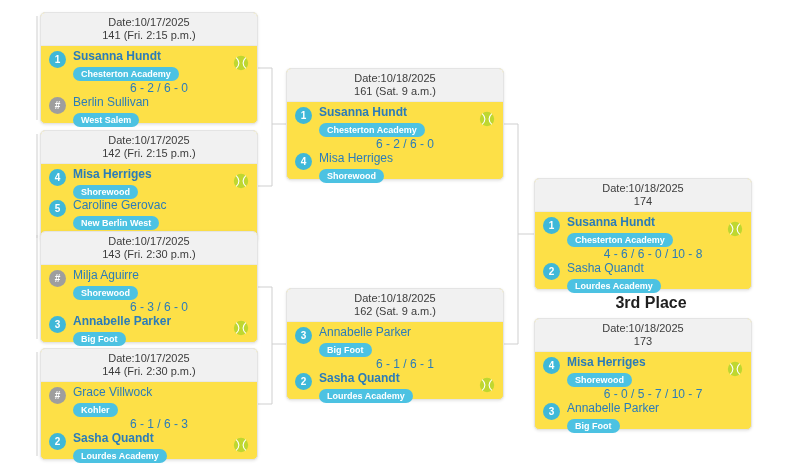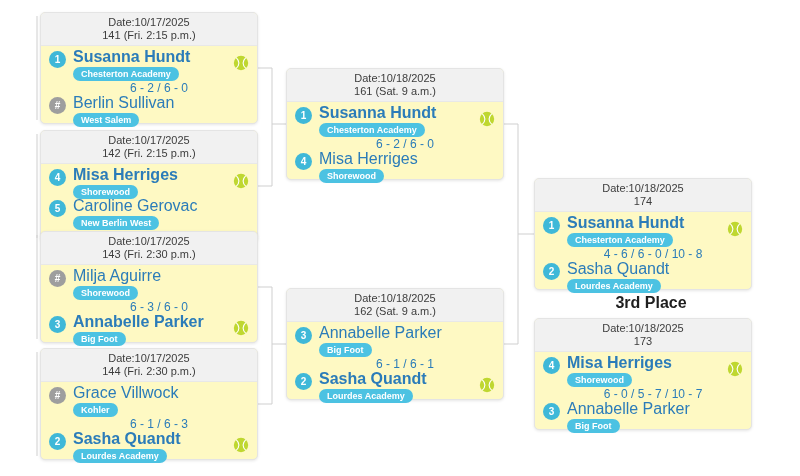--- a/index.html
+++ b/index.html
@@ -1,39 +1,39 @@
 <!DOCTYPE html>
 <html><head>
 <meta charset="utf-8">
 <style>
   html,body{margin:0;padding:0;background:#ffffff;font-family:"Liberation Sans",sans-serif;}
   .stage{position:relative;width:800px;height:476px;background:#ffffff;overflow:hidden;}
   svg.connectors{position:absolute;left:0;top:0;width:800px;height:476px;}
 
   .card{
-    position:absolute;width:218px;height:112px;background:#fef9c3;
+    position:absolute;width:218px;height:112px;background:#fde047;
     border:1px solid #e4e4e4;border-radius:5px;box-sizing:border-box;
     box-shadow:0 1px 3px rgba(0,0,0,.10);
   }
   .card-header{
     background:#f1f1f1;border-radius:4px 4px 0 0;text-align:center;
     padding:3px 0 3px;border-bottom:1px solid #e8e8e8;
   }
   .match-date{font-size:11px;color:#3c3c3c;line-height:13px;}
   .match-info{font-size:11px;color:#3c3c3c;line-height:13px;}
   .card-body{padding:3px 8px 0 8px;}
   .player-row{display:flex;align-items:flex-start;height:30px;margin-top:1px;}
   .seed{
     width:17px;height:17px;border-radius:50%;background:#9e9e9e;color:#fff;
     font-size:10px;display:flex;align-items:center;justify-content:center;
     flex:0 0 17px;margin-top:1px;font-weight:bold;
   }
   .seed.seeded{background:#3fb8d8;}
   .player-main{margin-left:7px;flex:1;min-width:0;}
-  .player-name{display:block;font-size:16px;color:#2b7cb9;line-height:13px;white-space:nowrap;cursor:pointer;}
+  .player-name{display:block;font-size:12px;color:#2b7cb9;line-height:13px;white-space:nowrap;cursor:pointer;}
   .player-name.winner{font-weight:bold;}
   .school-badge{
     display:inline-block;background:#4cc2e2;color:#fff;font-size:9px;font-weight:bold;
     padding:2px 8px;border-radius:9px;margin-top:2px;line-height:10px;white-space:nowrap;
   }
   .ball{flex:0 0 16px;width:16px;height:16px;margin-top:5px;}
   .score-row{display:flex;align-items:center;height:15px;margin:0 4px 0 24px;flex-direction:column;}
   .score-line{flex:1;height:2px;background:#6fc8e8;border-radius:1px;}
   .score-text{color:#2b7cb9;font-size:12px;margin:0 8px;white-space:nowrap;}
   .third-heading{

